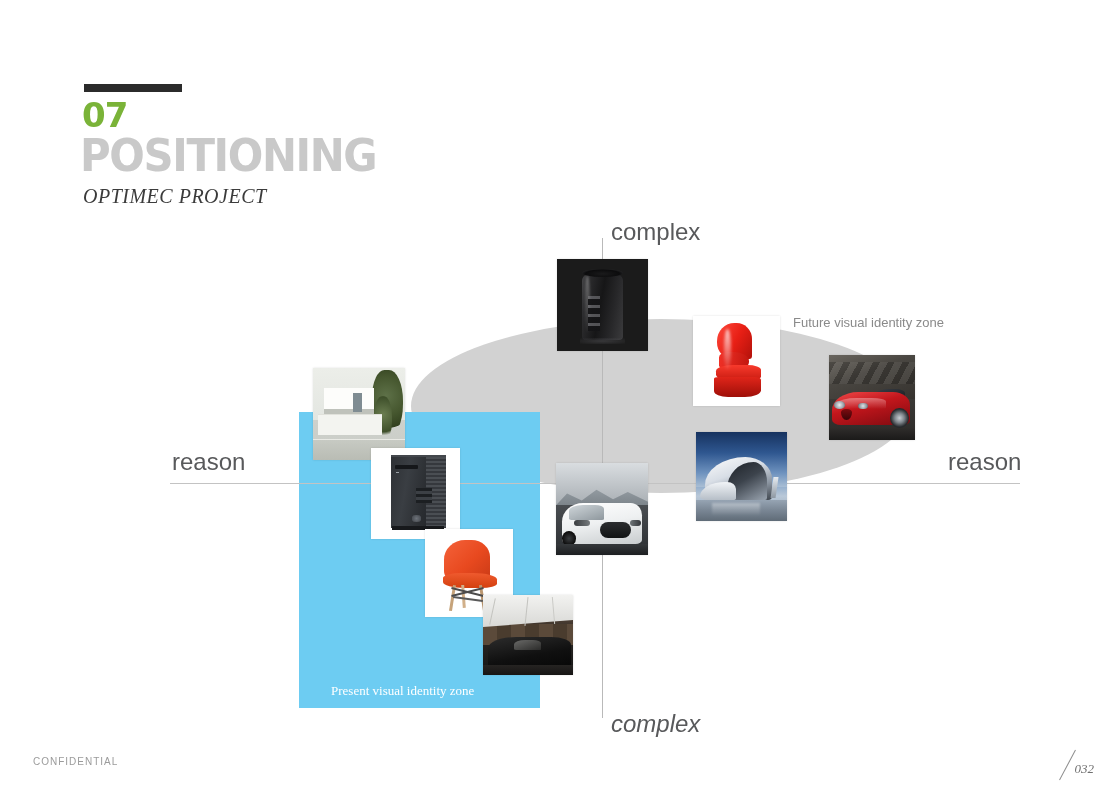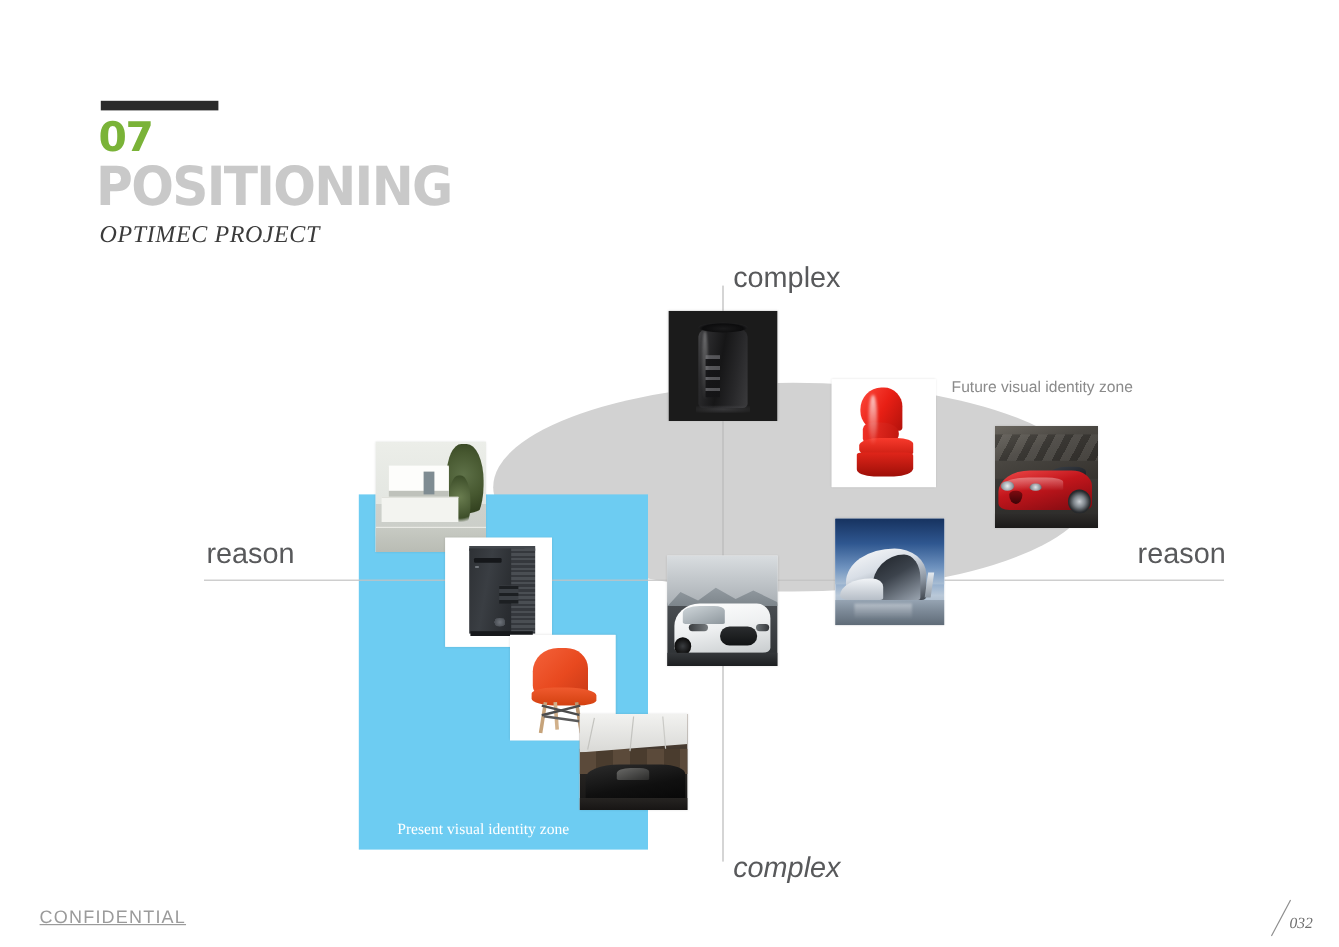--- a/index.html
+++ b/index.html
@@ -322,26 +322,25 @@
                background:radial-gradient(circle,#c9ced3 0%,#7f868c 34%,#2a2d30 64%,#0d0e10 100%); border-radius:50%; }
   .al-road   { position:absolute; left:0; bottom:0; right:0; height:14%;
                background:linear-gradient(180deg,#2f2d2b,#1b1a19); }
 
   
   .footer-confidential {
     position: absolute;
     left: 33px;
     top: 757px;
     font-family: "Liberation Sans", sans-serif;
-    font-size: 15px;
+    font-size: 10px;
     letter-spacing: 1px;
     color: #9b9b9b;
     line-height: 1;
     white-space: nowrap;
-    text-decoration: underline;
   }
   .footer-page {
     position: absolute;
     right: 22px;
     top: 762px;
     font-family: "Liberation Serif", serif;
     font-style: italic;
     font-size: 13px;
     color: #6f6f6f;
     line-height: 1;

